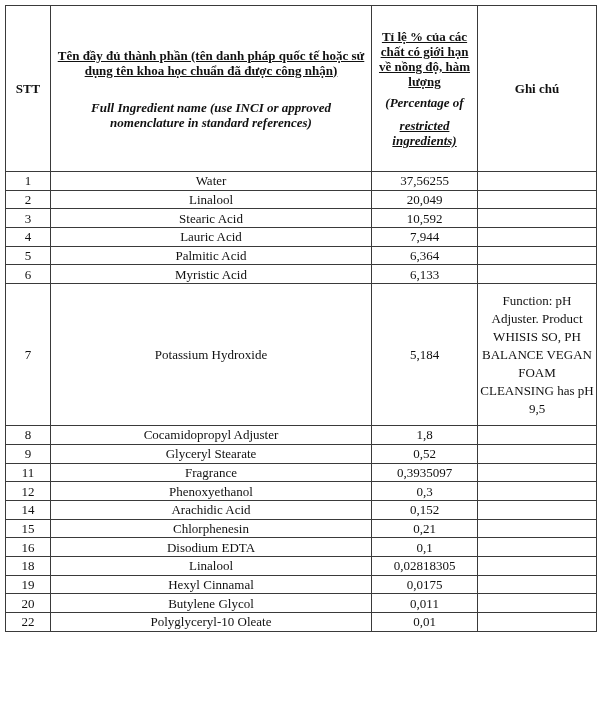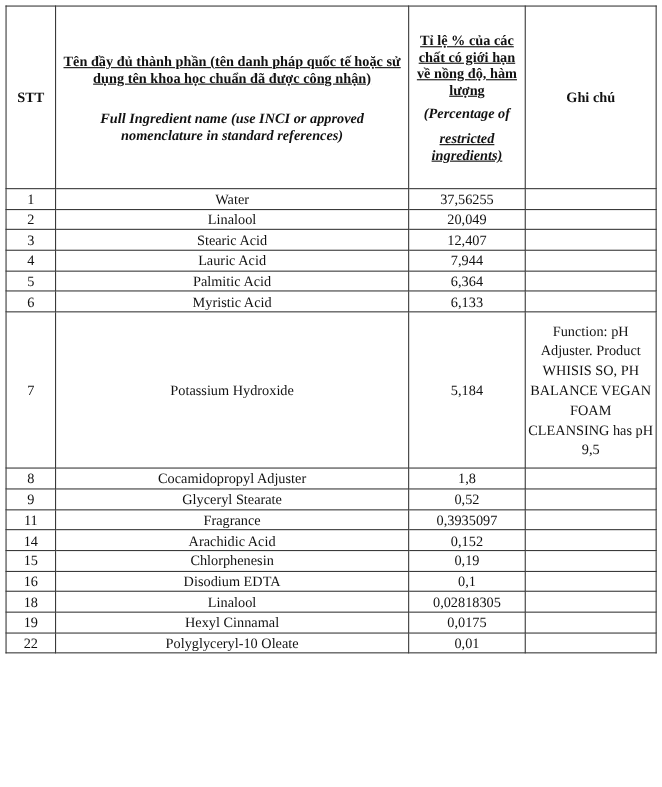--- a/index.html
+++ b/index.html
@@ -88,21 +88,21 @@
       </tr>
       <tr>
         <td class="stt">2</td>
         <td>Linalool</td>
         <td>20,049</td>
         <td class="note"></td>
       </tr>
       <tr>
         <td class="stt">3</td>
         <td>Stearic Acid</td>
-        <td>12,407</td>
+        <td>10,592</td>
         <td class="note"></td>
       </tr>
       <tr>
         <td class="stt">4</td>
         <td>Lauric Acid</td>
         <td>7,944</td>
         <td class="note"></td>
       </tr>
       <tr>
         <td class="stt">5</td>
@@ -134,29 +134,35 @@
         <td>0,52</td>
         <td class="note"></td>
       </tr>
       <tr>
         <td class="stt">11</td>
         <td>Fragrance</td>
         <td>0,3935097</td>
         <td class="note"></td>
       </tr>
       <tr>
+        <td class="stt">12</td>
+        <td>Phenoxyethanol</td>
+        <td>0,3</td>
+        <td class="note"></td>
+      </tr>
+      <tr>
         <td class="stt">14</td>
         <td>Arachidic Acid</td>
         <td>0,152</td>
         <td class="note"></td>
       </tr>
       <tr>
         <td class="stt">15</td>
         <td>Chlorphenesin</td>
-        <td>0,19</td>
+        <td>0,21</td>
         <td class="note"></td>
       </tr>
       <tr>
         <td class="stt">16</td>
         <td>Disodium EDTA</td>
         <td>0,1</td>
         <td class="note"></td>
       </tr>
       <tr>
         <td class="stt">18</td>
@@ -164,19 +170,25 @@
         <td>0,02818305</td>
         <td class="note"></td>
       </tr>
       <tr>
         <td class="stt">19</td>
         <td>Hexyl Cinnamal</td>
         <td>0,0175</td>
         <td class="note"></td>
       </tr>
       <tr>
+        <td class="stt">20</td>
+        <td>Butylene Glycol</td>
+        <td>0,011</td>
+        <td class="note"></td>
+      </tr>
+      <tr>
         <td class="stt">22</td>
         <td>Polyglyceryl-10 Oleate</td>
         <td>0,01</td>
         <td class="note"></td>
       </tr>
     </tbody>
 </table>
 
 </body></html>

